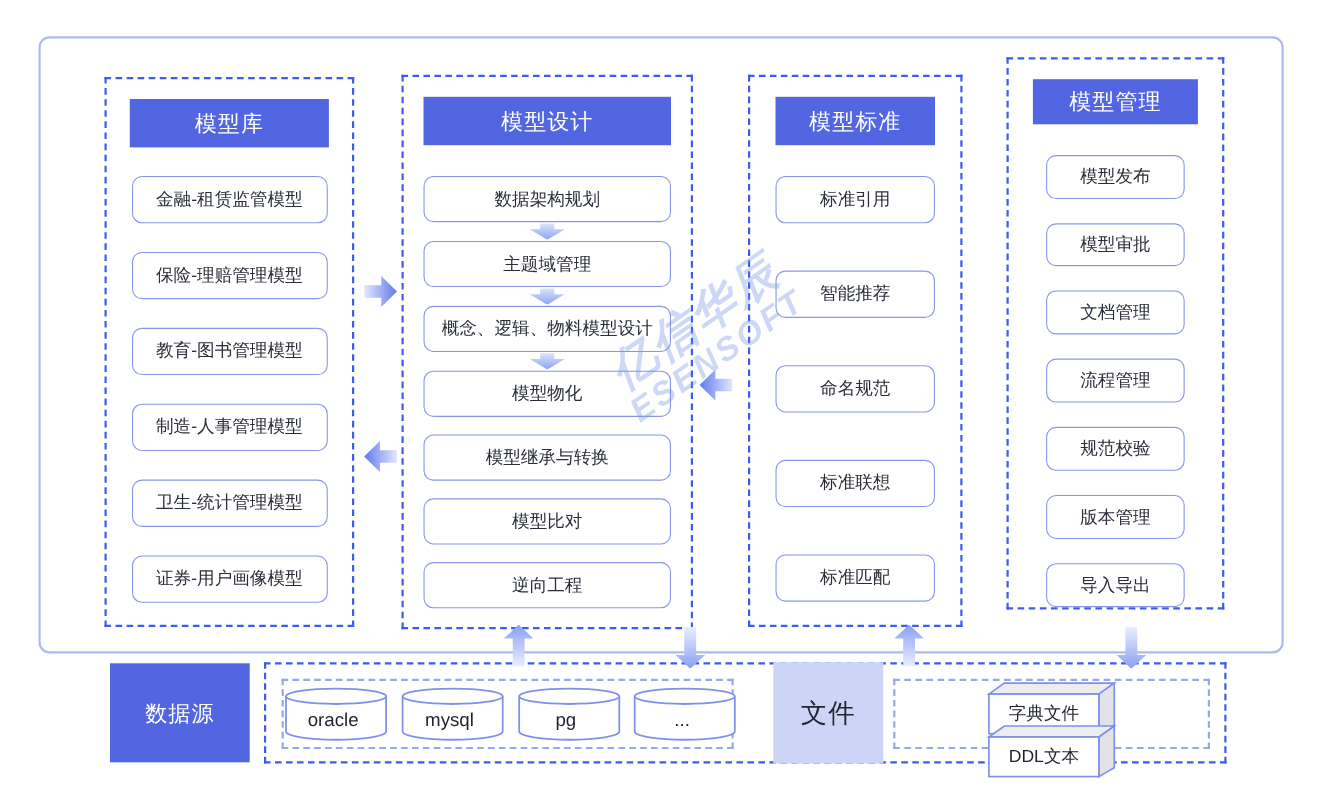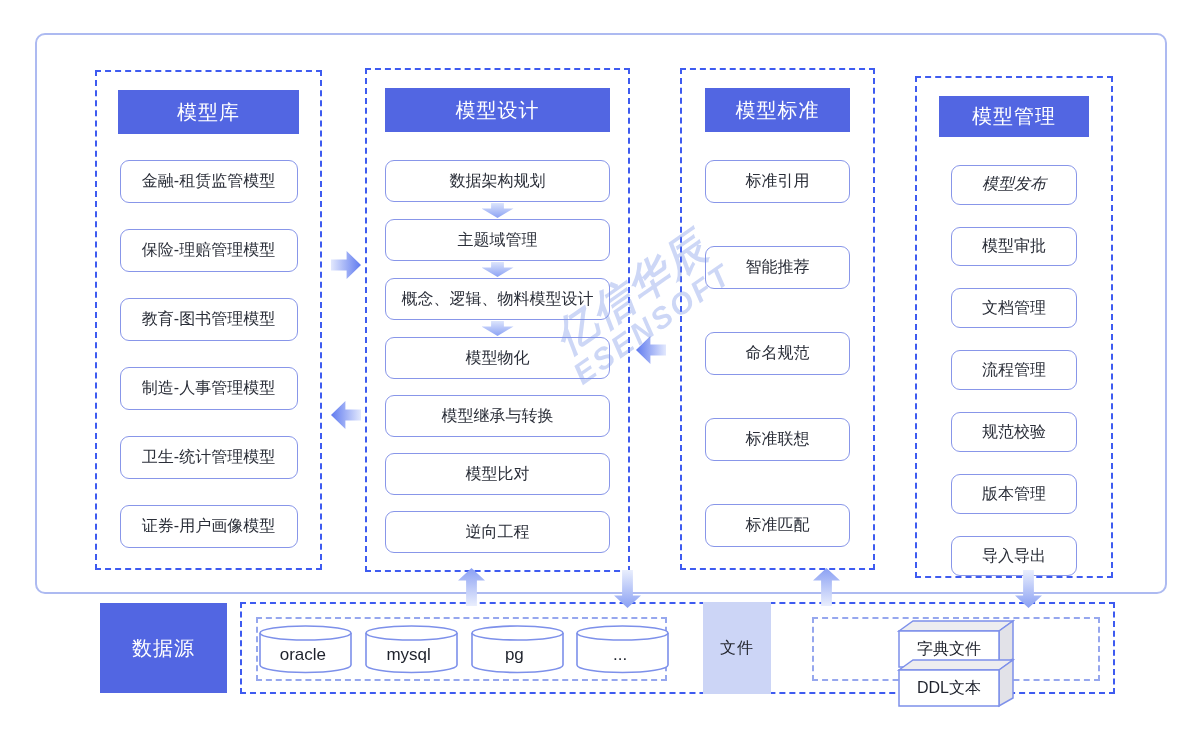--- a/index.html
+++ b/index.html
@@ -6,38 +6,38 @@
   .canvas{position:relative;width:1200px;height:733px;background:#fff;overflow:hidden;
           font-family:"Liberation Sans",sans-serif;padding-left:24px;}
   .outer-frame{position:absolute;left:35px;top:33px;width:1128px;height:557px;
                border:2px solid #adbaf1;border-radius:10px;background:#fff;}
   
   .col{position:absolute;border:2px dashed #3e5bf0;display:flex;flex-direction:column;
        align-items:center;box-sizing:border-box;background:transparent;}
   .col1{left:95px;top:70px;width:227px;height:500px;}
   .col2{left:365px;top:68px;width:265px;height:504px;}
   .col3{left:680px;top:68px;width:195px;height:502px;}
-  .col4{left:915px;top:76px;width:198px;height:502px;}
+  .col4{left:915px;top:52px;width:198px;height:502px;}
   .col-header{margin-top:18px;height:44px;display:flex;align-items:center;justify-content:center;
               background:#5266e2;color:#fff;font-size:20px;letter-spacing:1px;}
   .col1 .col-header{width:181px;}
   .col2 .col-header{width:225px;}
   .col3 .col-header{width:145px;}
   .col4 .col-header{width:150px;}
   .item{background:#fff;border:1.5px solid #8896e9;border-radius:9px;display:flex;
         align-items:center;justify-content:center;font-size:16px;color:#2a2e38;
         box-sizing:border-box;white-space:nowrap;}
   .col1 .item{width:178px;height:43px;margin-top:26px;}
   .col2 .item{width:225px;height:42px;}
   .col2 .item.first{margin-top:28px;}
   .col2 .item.spaced{margin-top:16px;}
   .col3 .item{width:145px;height:43px;margin-top:43px;}
   .col3 .item.first{margin-top:28px;}
   .col4 .item{width:126px;height:43px;margin-top:22px;}
-  .col4 .item.first{margin-top:28px;font-style:italic;}
+  .col4 .item.first{margin-top:28px;}
   
   .small-arrow{width:32px;height:15px;margin:1px 0;
      background:linear-gradient(180deg,#dce4fc,#8ba2f4);
      clip-path:polygon(30% 0,70% 0,70% 36%,100% 36%,50% 100%,0 36%,30% 36%);}
   
   .h-arrow{position:absolute;width:30px;height:28px;z-index:2;}
   .h-arrow.right{background:linear-gradient(90deg,#e2e8fd,#5f7aef);
      clip-path:polygon(0 30%,52% 30%,52% 0,100% 50%,52% 100%,52% 70%,0 70%);}
   .h-arrow.left{background:linear-gradient(270deg,#e2e8fd,#5f7aef);
      clip-path:polygon(100% 30%,48% 30%,48% 0,0 50%,48% 100%,48% 70%,100% 70%);}
@@ -53,22 +53,22 @@
               letter-spacing:1px;}
   .bottom-dashed{position:absolute;left:240px;top:602px;width:875px;height:92px;
                  border:2px dashed #3e5bf0;box-sizing:border-box;}
   .db-dashed{position:absolute;left:256px;top:617px;width:411px;height:64px;
              border:2px dashed #96a7ee;box-sizing:border-box;display:flex;align-items:center;
              justify-content:center;gap:16px;}
   .cyl{position:relative;width:95px;height:50px;}
   .cyl svg{position:absolute;left:0;top:0;}
   .cyl .label{position:absolute;left:0;right:0;top:12px;bottom:0;display:flex;align-items:center;
               justify-content:center;font-size:17px;color:#1e222c;}
-  .file-box{position:absolute;left:703px;top:602px;width:68px;height:92px;background:#ccd5f6;
-            display:flex;align-items:center;justify-content:center;font-size:16px;color:#23262e;
+  .file-box{position:absolute;left:703px;top:602px;width:100px;height:92px;background:#ccd5f6;
+            display:flex;align-items:center;justify-content:center;font-size:24px;color:#23262e;
             z-index:2;letter-spacing:1px;}
   .artifact-dashed{position:absolute;left:812px;top:617px;width:288px;height:64px;
              border:2px dashed #96a7ee;box-sizing:border-box;display:flex;align-items:center;
              justify-content:center;gap:18px;flex-direction:column;}
   .box3d{position:relative;width:118px;height:50px;}
   .box3d svg{position:absolute;left:0;top:0;}
   .box3d .label{position:absolute;left:2px;top:12px;width:100px;height:36px;display:flex;
                 align-items:center;justify-content:center;font-size:16px;color:#1e222c;}
   
   .watermark{position:absolute;left:500px;top:268px;width:280px;text-align:center;

